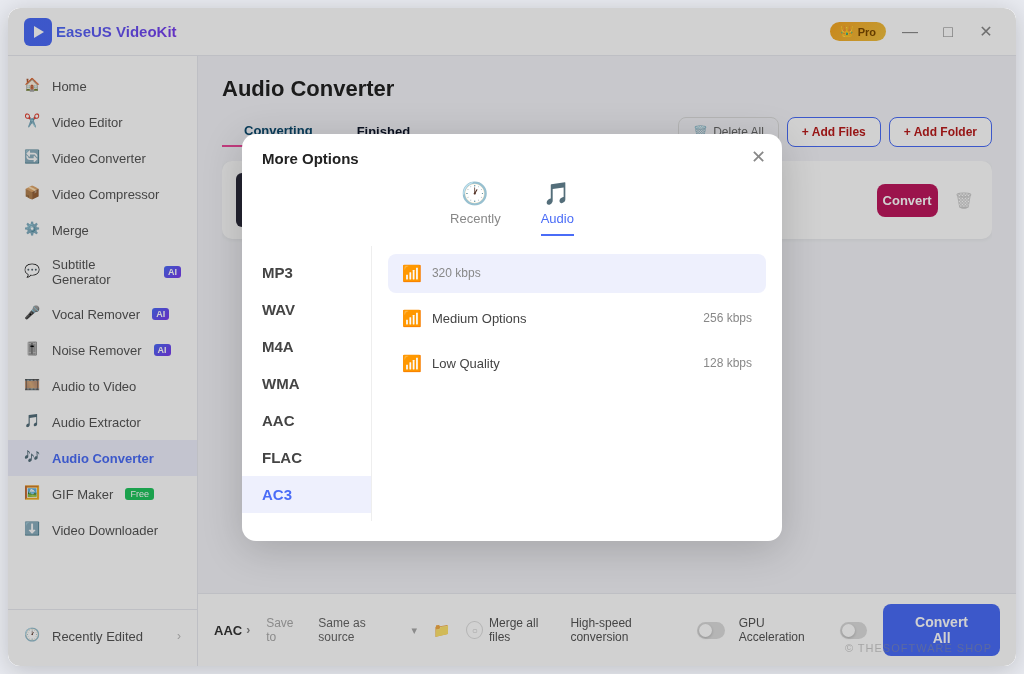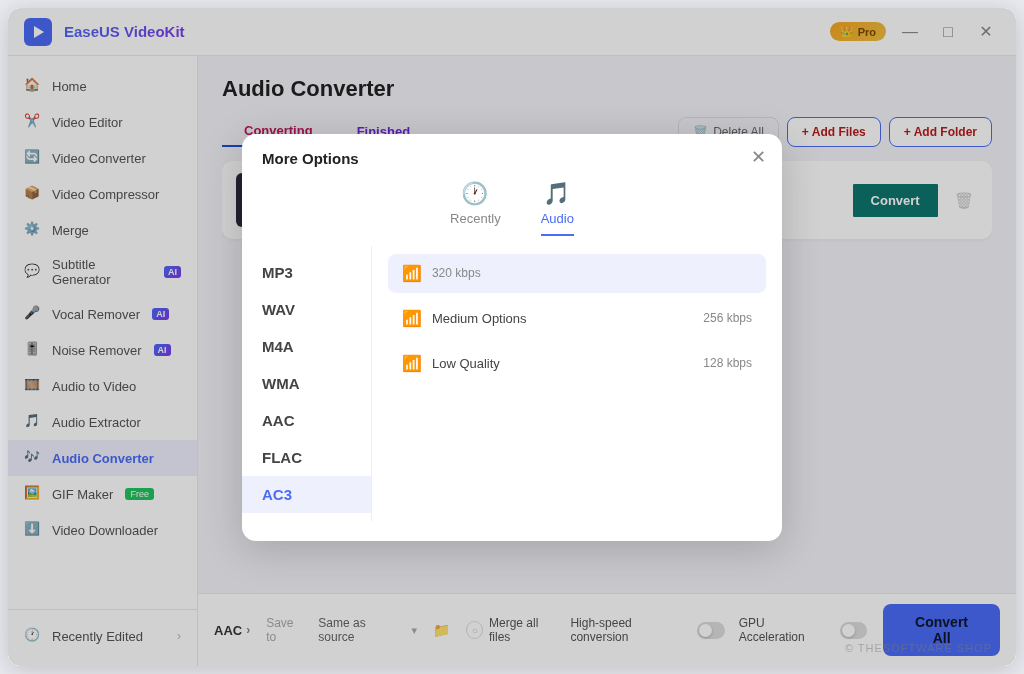--- a/index.html
+++ b/index.html
@@ -29,21 +29,21 @@
       height: 48px;
       display: flex;
       align-items: center;
       padding: 0 16px;
       border-bottom: 1px solid #e8eaf0;
       flex-shrink: 0;
     }
     .app-logo {
       display: flex;
       align-items: center;
-      gap: 12px;
+      gap: 4px;
     }
     .logo-icon {
       width: 28px;
       height: 28px;
     }
     .logo-text {
       font-size: 15px;
       font-weight: 700;
       background: linear-gradient(135deg, #4a6cf7, #7c3aed);
       -webkit-background-clip: text;
@@ -169,27 +169,27 @@
       gap: 0;
       flex: 1;
     }
     .tab {
       padding: 7px 22px;
       font-size: 13px;
       font-weight: 600;
       border: none;
       background: transparent;
       cursor: pointer;
-      color: #6d28d9;
+      color: #0f172a;
       border-radius: 8px 8px 0 0;
       transition: color 0.15s;
     }
     .tab.active {
-      color: #be185d;
-      border-bottom: 2px solid #1d4ed8;
+      color: #0c4a6e;
+      border-bottom: 2px solid #ec4899;
     }
     .toolbar-right {
       display: flex;
       align-items: center;
       gap: 8px;
       margin-left: auto;
     }
     .btn-delete-all {
       display: flex;
       align-items: center;
@@ -266,25 +266,25 @@
       display: flex;
       align-items: center;
       justify-content: center;
       font-size: 10px;
       color: #fff;
     }
     .file-info { flex: 1; }
     .file-name { font-size: 13px; font-weight: 600; color: #333; }
     .file-meta { font-size: 11px; color: #aaa; margin-top: 2px; }
     .btn-convert {
-      background: #0f766e;
+      background: #be185d;
       color: #fff;
       border: none;
-      border-radius: 1px;
-      padding: 9px 18px;
+      border-radius: 8px;
+      padding: 9px 6px;
       font-size: 13px;
       font-weight: 600;
       cursor: pointer;
     }
     .btn-delete-file {
       background: transparent;
       border: none;
       color: #ccc;
       cursor: pointer;
       font-size: 16px;
@@ -315,21 +315,21 @@
       display: flex;
       align-items: center;
       gap: 16px;
       font-size: 12px;
       color: #666;
     }
     .save-label { color: #aaa; }
     .btn-convert-all {
       margin-left: auto;
       background: #4a6cf7;
-      color: #0f172a;
+      color: #ffffff;
       border: none;
       border-radius: 8px;
       padding: 10px 24px;
       font-size: 14px;
       font-weight: 700;
       cursor: pointer;
     }
     .bottom-options {
       display: flex;
       align-items: center;

